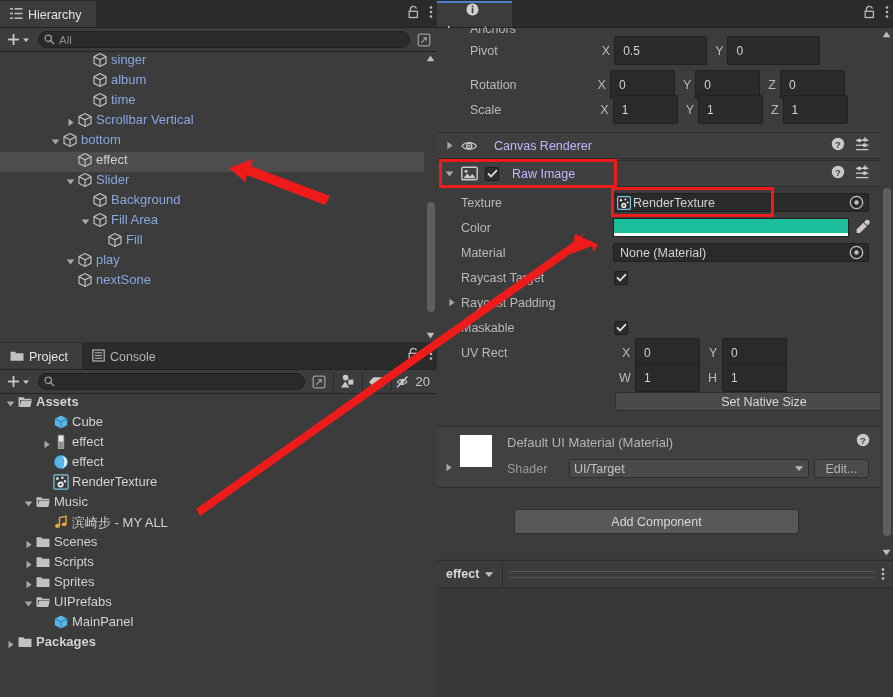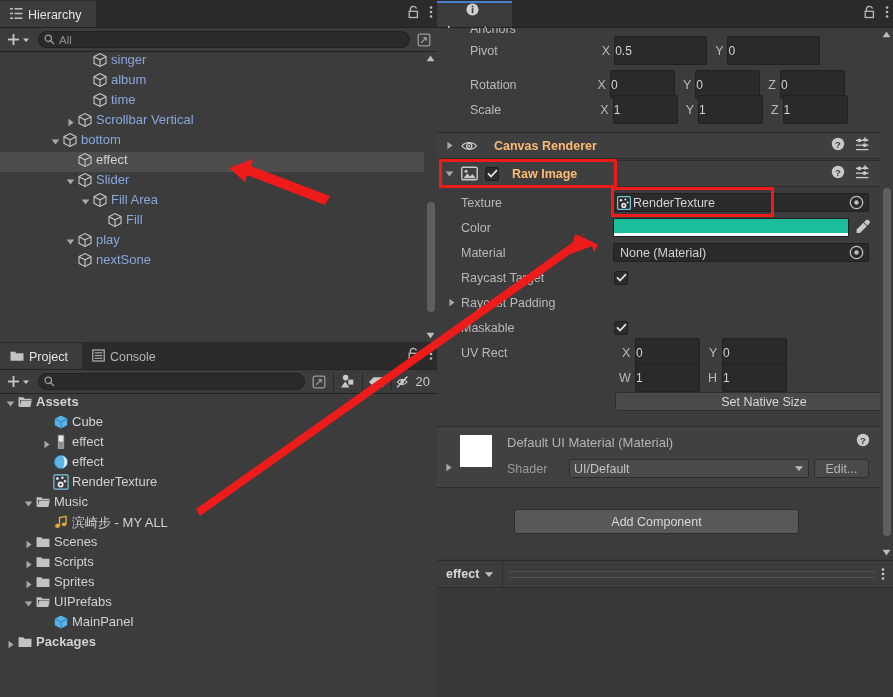--- a/index.html
+++ b/index.html
@@ -70,29 +70,29 @@
                     background: #5f5f5f; border-radius: 4px; }
   .vscroll .cap { position: absolute; left: 0; width: 13px; height: 13px;
                   display: flex; align-items: center; justify-content: center; }
 
   
   .insp-body { position: absolute; overflow: hidden; }
   .prop { height: 25px; display: flex; align-items: center; }
   .prop-label { color: #b9b9b9; font-size: 12.5px; }
   .field {
     background: #2a2a2a; border: 1px solid #212121; border-radius: 2px;
-    height: 29px; display: flex; align-items: center; padding: 0 0;
+    height: 29px; display: flex; align-items: center; padding: 0 8px;
     color: #d2d2d2; font-size: 12px;
   }
   .axis { color: #b9b9b9; font-size: 12.5px; margin-right: 4px; }
   .comp-header {
     height: 27px; background: #3f3f3f; display: flex; align-items: center;
     border-top: 1px solid #2d2d2d; border-bottom: 1px solid #2d2d2d;
   }
-  .comp-title { font-weight: bold; color: #fdba74; font-size: 12.5px; }
+  .comp-title { font-weight: normal; color: #c4b5fd; font-size: 12.5px; }
   .hdr-right { margin-left: auto; display: flex; align-items: center;
                gap: 10px; padding-right: 9px; }
   .checkbox {
     width: 14px; height: 14px; background: #2c2c2c; border: 1px solid #1e1e1e;
     border-radius: 2px; display: flex; align-items: center; justify-content: center;
   }
   .btn {
     background: #585858; border: 1px solid #2e2e2e; border-radius: 3px;
     display: flex; align-items: center; justify-content: center;
     color: #d8d8d8; font-size: 12.5px;
@@ -254,20 +254,31 @@
             <span class="ico">
               <svg width="16" height="16" viewBox="0 0 16 16">
                 <path d="M8 1.6 L14 4.7 V11.3 L8 14.4 L2 11.3 V4.7 Z" fill="none" stroke="#c2c2c2" stroke-width="1.15"></path>
                 <path d="M2 4.7 L8 7.8 L14 4.7 M8 7.8 V14.4" fill="none" stroke="#c2c2c2" stroke-width="1.15"></path>
               </svg>
             </span>
             <span class="lbl">Slider</span>
           </div>
           <div class="row">
             <span style="width:79px;flex:0 0 79px;"></span>
+            <span class="arrow"></span>
+            <span class="ico">
+              <svg width="16" height="16" viewBox="0 0 16 16">
+                <path d="M8 1.6 L14 4.7 V11.3 L8 14.4 L2 11.3 V4.7 Z" fill="none" stroke="#c2c2c2" stroke-width="1.15"></path>
+                <path d="M2 4.7 L8 7.8 L14 4.7 M8 7.8 V14.4" fill="none" stroke="#c2c2c2" stroke-width="1.15"></path>
+              </svg>
+            </span>
+            <span class="lbl">Background</span>
+          </div>
+          <div class="row">
+            <span style="width:79px;flex:0 0 79px;"></span>
             <span class="arrow">
               <svg width="9" height="8" viewBox="0 0 9 8">
                 <path d="M0.7 1.5 L8.3 1.5 L4.5 6.6 Z" fill="#a8a8a8"></path>
               </svg>
             </span>
             <span class="ico">
               <svg width="16" height="16" viewBox="0 0 16 16">
                 <path d="M8 1.6 L14 4.7 V11.3 L8 14.4 L2 11.3 V4.7 Z" fill="none" stroke="#c2c2c2" stroke-width="1.15"></path>
                 <path d="M2 4.7 L8 7.8 L14 4.7 M8 7.8 V14.4" fill="none" stroke="#c2c2c2" stroke-width="1.15"></path>
               </svg>
@@ -848,21 +859,21 @@
       <div style="position:absolute;left:0;top:399px;width:456px;height:60px;background:#414141;">
         <span class="arrow" style="position:absolute;left:5px;top:30px;">
           <svg width="8" height="9" viewBox="0 0 8 9">
               <path d="M1.4 0.7 L6.6 4.5 L1.4 8.3 Z" fill="#a8a8a8"></path>
             </svg>
         </span>
         <span style="position:absolute;left:23px;top:8px;width:32px;height:32px;background:#ffffff;"></span>
         <span style="position:absolute;left:70px;top:8px;font-size:13px;color:#b4b4b4;">Default UI Material (Material)</span>
         <span style="position:absolute;left:70px;top:35px;font-size:12.5px;color:#9a9a9a;">Shader</span>
         <span style="position:absolute;left:132px;top:32px;width:240px;height:19px;background:#4a4a4a;border:1px solid #2e2e2e;border-radius:2px;display:flex;align-items:center;padding:0 4px;">
-          <span style="font-size:12.5px;color:#c2c2c2;">UI/Default</span>
+          <span style="font-size:12.5px;color:#c2c2c2;">UI/Target</span>
           <span style="margin-left:auto;display:flex;">
             <svg width="10" height="7" viewBox="0 0 10 7">
                 <path d="M0.8 1.2 L9.2 1.2 L5 6 Z" fill="#b8b8b8"></path>
               </svg>
           </span>
         </span>
         <span class="btn" style="position:absolute;left:377px;top:32px;width:55px;height:19px;background:#4a4a4a;color:#b4b4b4;">Edit...</span>
         <span class="hdr-right" style="position:absolute;right:0;top:6px;">
           <span>
             <svg width="14" height="14" viewBox="0 0 14 14">

